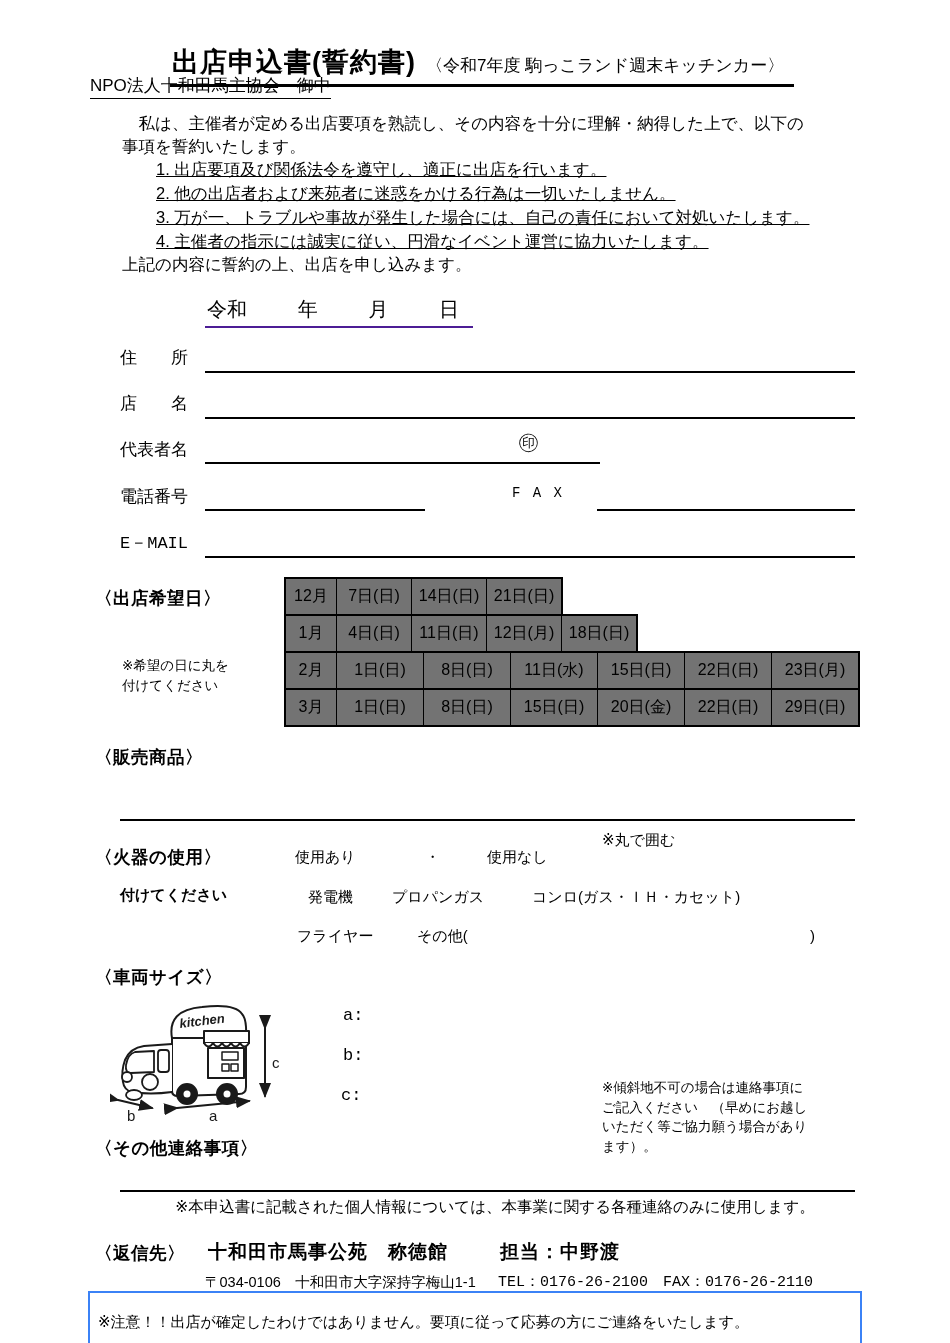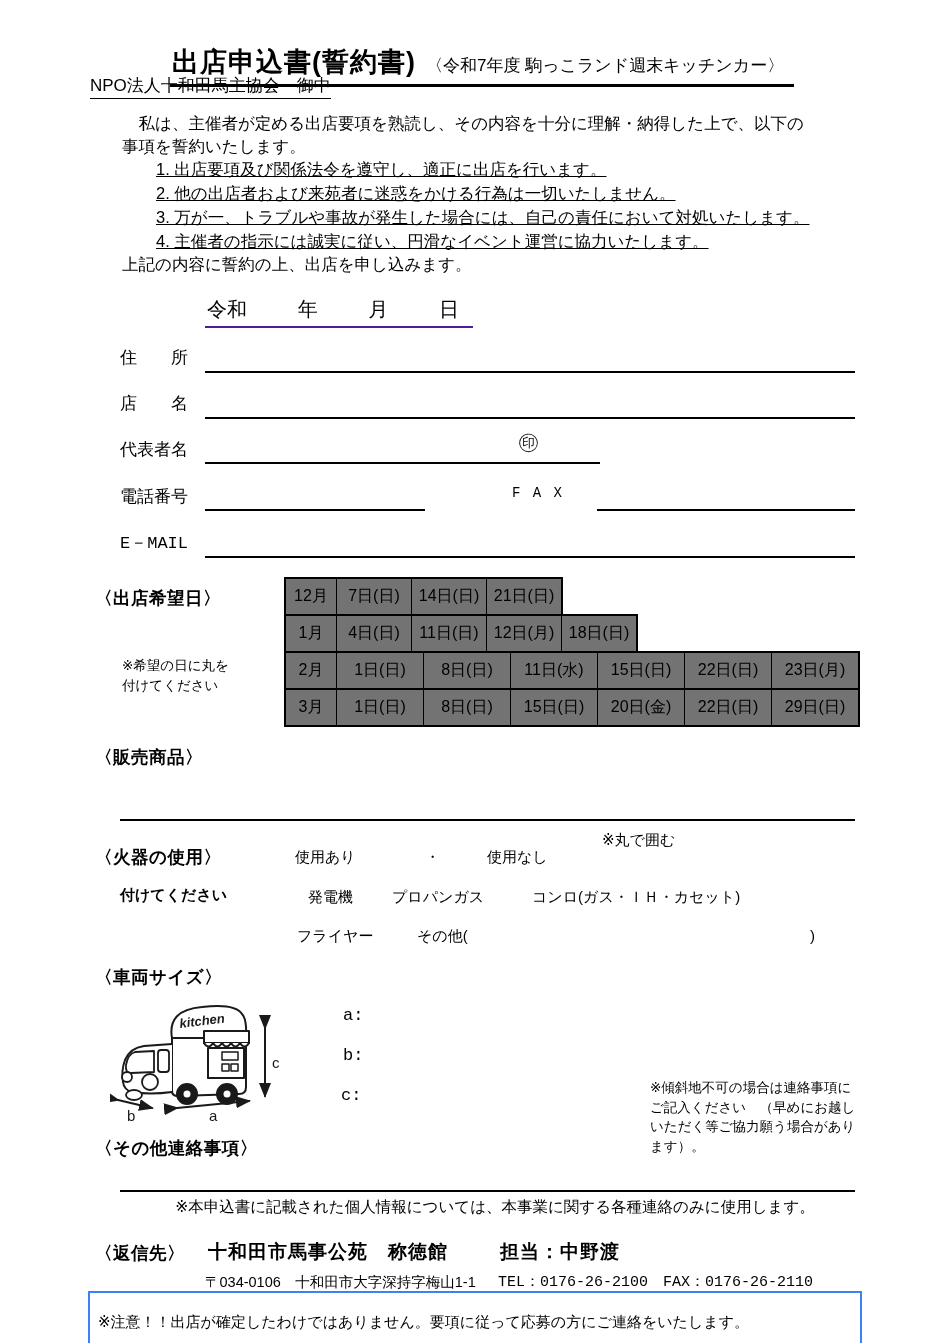--- a/index.html
+++ b/index.html
@@ -32,21 +32,21 @@
   .srow{display:flex;border:2px solid #000;margin-top:-2px;background:#737373;width:max-content;}
   .srow:first-child{margin-top:0;}
   .scell{box-sizing:border-box;height:35px;display:flex;align-items:center;justify-content:center;
     font-size:16px;border-left:1.5px solid #000;}
   .scell:first-child{border-left:none;}
   .smonth{width:50px;}
   .w75{width:75px;}
   .w87{width:87px;}
   .snote{font-size:13.5px;line-height:20px;}
   
-  .small-note{font-size:13.5px;line-height:19.5px;margin-left:48px;}
+  .small-note{font-size:13.5px;line-height:19.5px;}
   .fire-text{font-size:15px;}
   .circle-note{font-size:15px;}
   .privacy{font-size:15.5px;text-align:center;width:730px;}
   .venue{font-size:19px;font-weight:bold;letter-spacing:1px;}
   .addr{font-size:14.5px;}
   .telfax{font-size:15px;}
   .caution-box{border:2px solid #3b82f6;width:754px;padding:20px 8px;font-size:15px;white-space:nowrap;}
   .seal{font-size:21px;}
   svg text{font-family:"Liberation Sans","DejaVu Sans",sans-serif;}
 </style>

